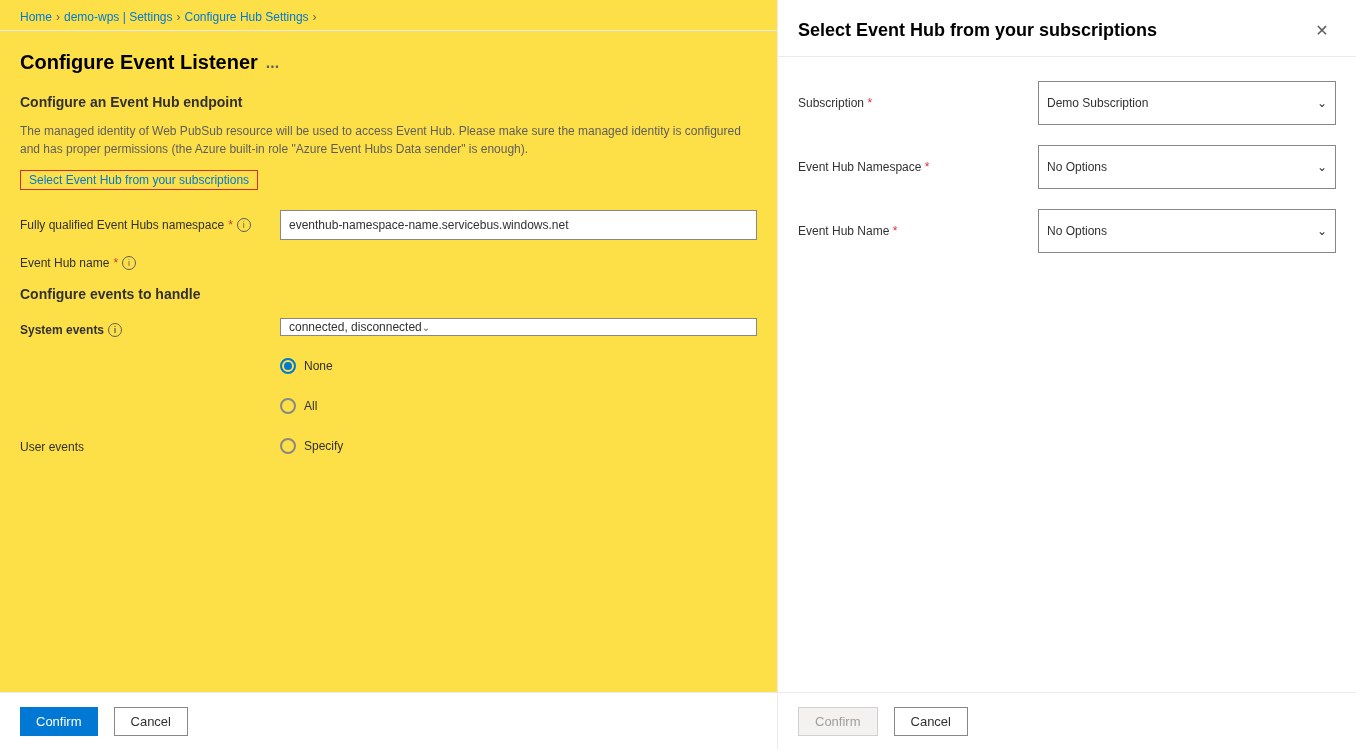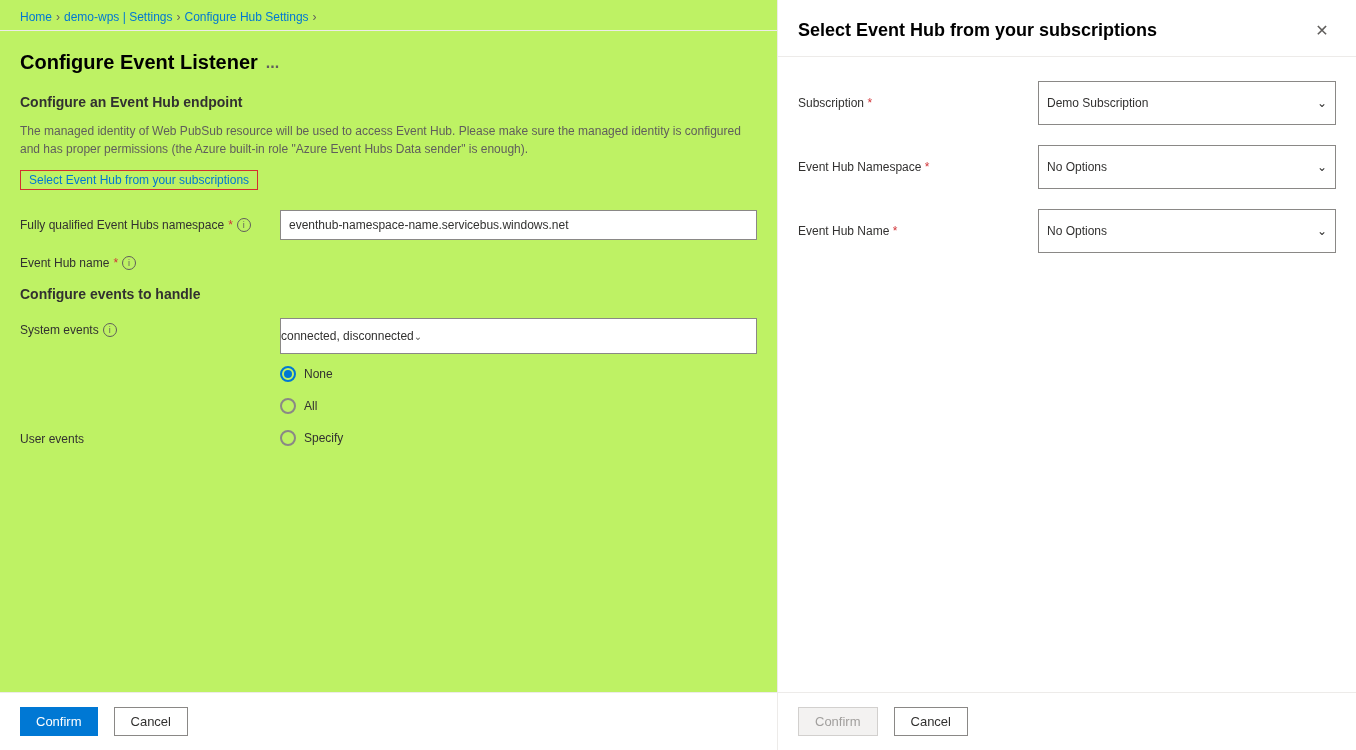--- a/index.html
+++ b/index.html
@@ -1,21 +1,21 @@
 <!DOCTYPE html>
 <html><head>
   <meta charset="utf-8">
   <style>
     * { box-sizing: border-box; margin: 0; padding: 0; }
     body { font-family: 'Segoe UI', Arial, sans-serif; font-size: 13px; color: #323130; background: #f3f2f1; display: flex; height: 750px; overflow: hidden; }
 
     
     .left-panel {
       width: 778px;
-      background: #bef264;
+      background: #fde047;
       display: flex;
       flex-direction: column;
       border-right: 1px solid #edebe9;
       height: 100%;
     }
     .breadcrumb {
       padding: 10px 20px 6px 20px;
       font-size: 12px;
       color: #0078d4;
       border-bottom: 1px solid #edebe9;
@@ -116,26 +116,27 @@
     }
     .system-events-label {
       width: 260px;
       font-size: 12px;
       color: #323130;
       display: flex;
       align-items: center;
       gap: 4px;
       flex-shrink: 0;
       padding-top: 5px;
+      font-weight: bold;
     }
     .dropdown-select {
       flex: 1;
-      height: 36px;
+      height: 18px;
       border: 1px solid #8a8886;
-      padding: 4px 0;
+      padding: 4px 8px;
       font-size: 12px;
       color: #323130;
       background: #fff;
       display: flex;
       align-items: center;
       justify-content: flex-start;
       cursor: pointer;
       position: relative;
     }
     .dropdown-arrow {
@@ -150,21 +151,22 @@
     .user-events-label {
       width: 260px;
       font-size: 12px;
       color: #323130;
       flex-shrink: 0;
       padding-top: 2px;
     }
     .radio-group {
       display: flex;
       flex-direction: column;
-      gap: 16px;
+      gap: 24px;
+      margin-top: 9px;
     }
     .radio-option {
       display: flex;
       align-items: center;
       gap: 8px;
       cursor: pointer;
       font-size: 12px;
     }
     .radio-circle {
       width: 16px;

